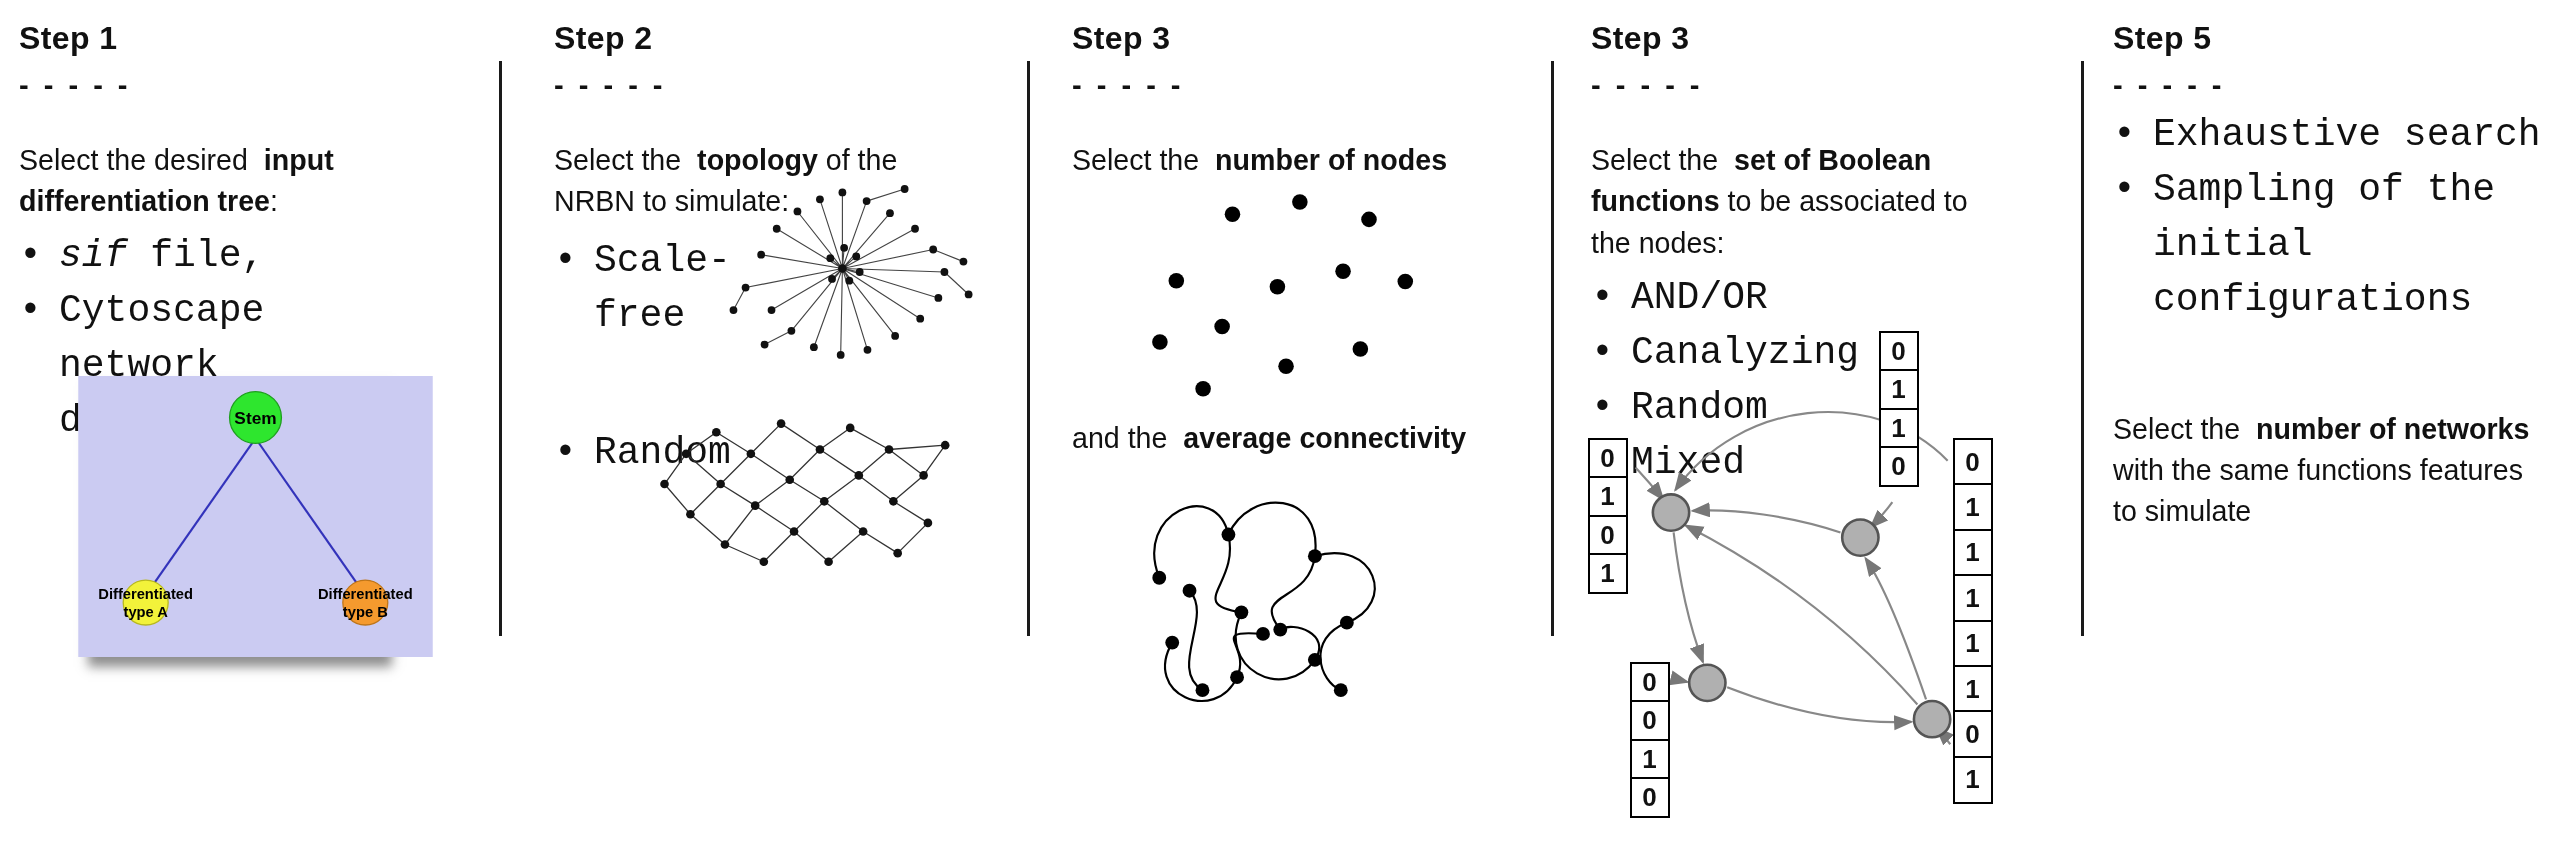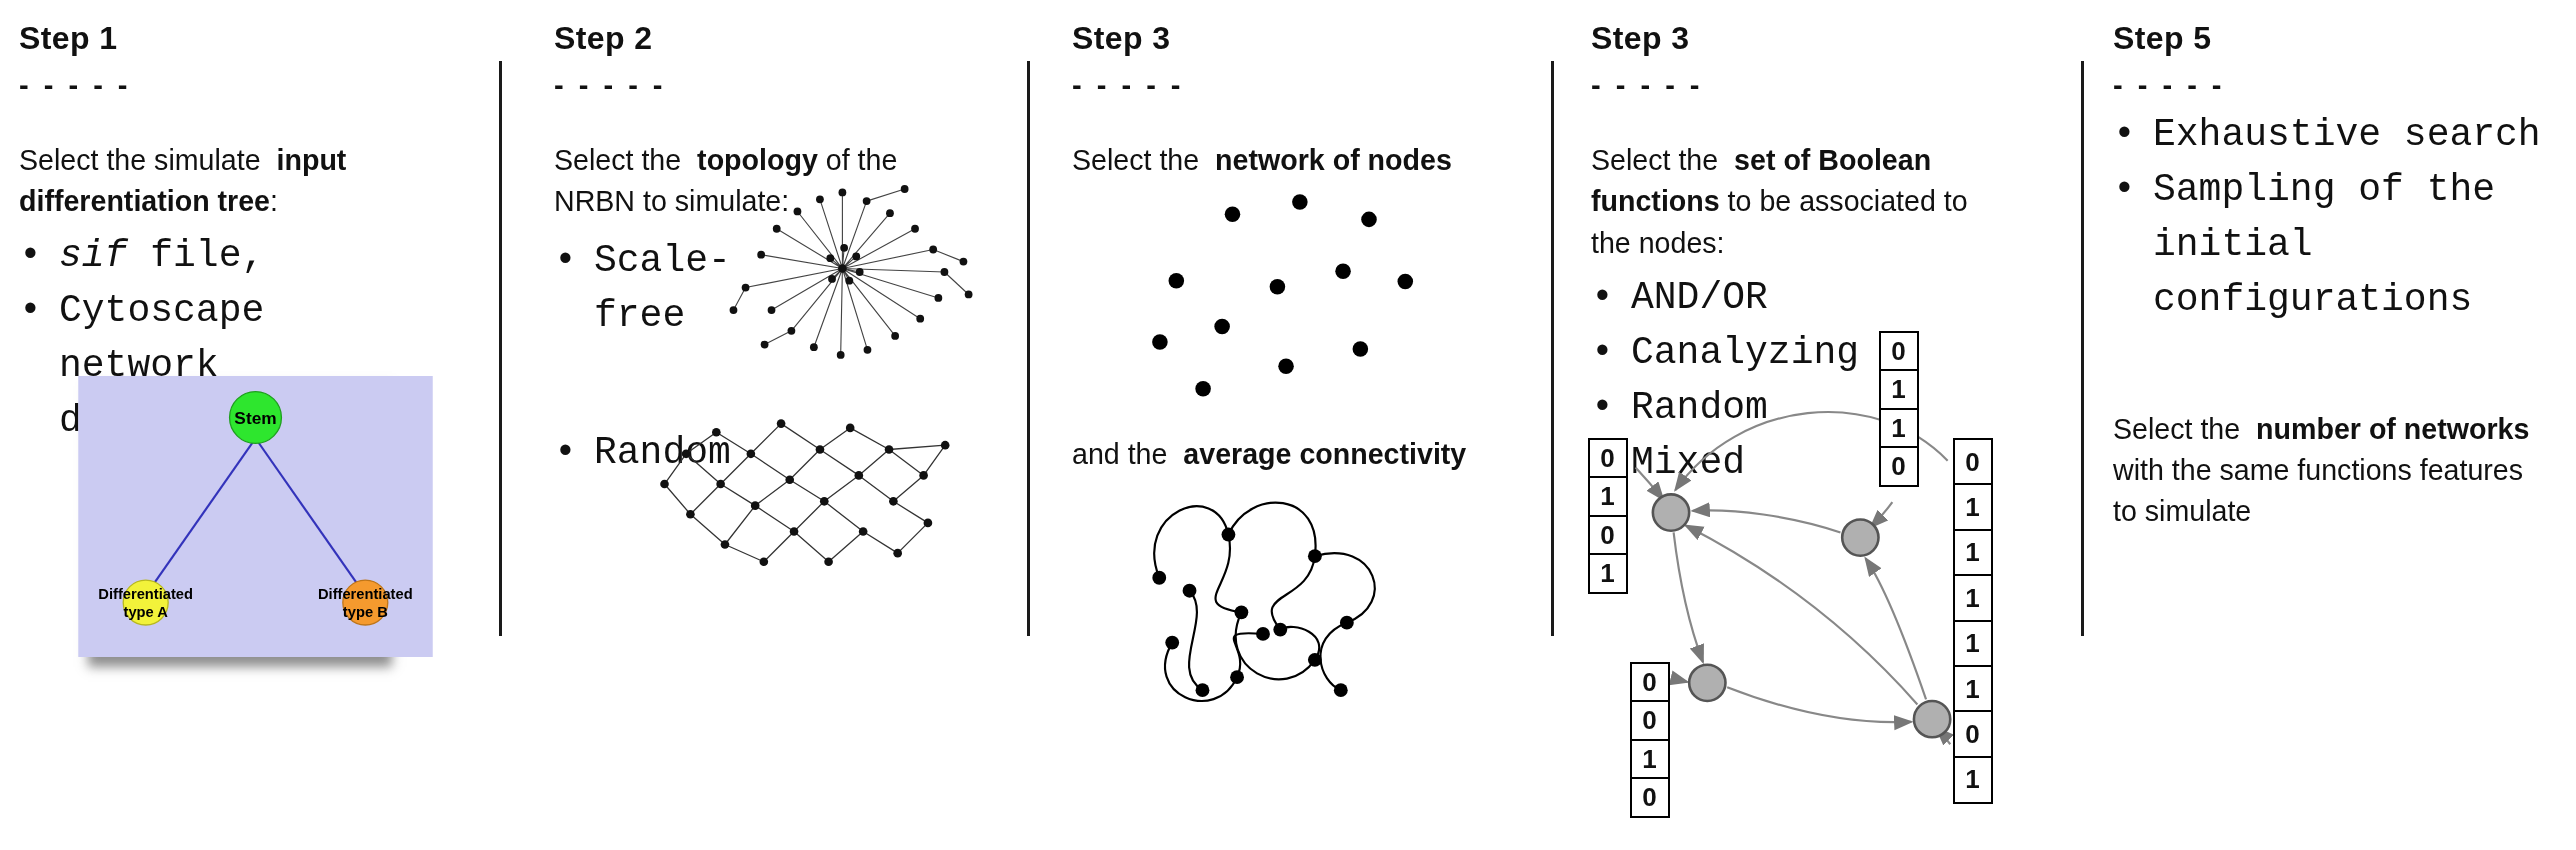--- a/index.html
+++ b/index.html
@@ -38,21 +38,21 @@
 <div class="canvas">
 
   <div class="divider" style="left:499px"></div>
   <div class="divider" style="left:1027px"></div>
   <div class="divider" style="left:1551px"></div>
   <div class="divider" style="left:2081px"></div>
 
   <section class="col" style="left:19px; width:381px; height:813px">
     <h2 class="step-title">Step 1</h2>
     <div class="dashes">- - - - -</div>
-    <p class="para"><span>Select the simulate </span><b>input differentiation tree</b><span>:</span></p>
+    <p class="para"><span>Select the desired </span><b>input differentiation tree</b><span>:</span></p>
     <ul class="bullets">
       <li class="bullet">
           <span class="btxt"><i>sif</i><span> file,</span></span>
         </li>
       <li class="bullet">
           <span class="btxt">Cytoscape network drawing tool</span>
         </li>
     </ul>
     <div class="tree-wrap">
       <svg width="355" height="281" viewBox="0 0 410 325">
@@ -152,40 +152,40 @@
           <circle cx="315" cy="85" r="5"></circle>
           <circle cx="320" cy="140" r="5"></circle>
           <circle cx="340" cy="50" r="5"></circle>
       </g>
     </svg>
   </section>
 
   <section class="col" style="left:1072px; width:485px; height:813px">
     <h2 class="step-title">Step 3</h2>
     <div class="dashes">- - - - -</div>
-    <p class="para"><span>Select the </span><b>network of nodes</b></p>
+    <p class="para"><span>Select the </span><b>number of nodes</b></p>
 
     <svg class="net-svg" style="left:74px; top:170px" width="268" height="216" viewBox="0 0 310 250">
       <g fill="#000">
         <circle cx="35" cy="105" r="9"></circle>
           <circle cx="100" cy="28" r="9"></circle>
           <circle cx="178" cy="14" r="9"></circle>
           <circle cx="258" cy="34" r="9"></circle>
           <circle cx="16" cy="176" r="9"></circle>
           <circle cx="88" cy="158" r="9"></circle>
           <circle cx="152" cy="112" r="9"></circle>
           <circle cx="228" cy="94" r="9"></circle>
           <circle cx="300" cy="106" r="9"></circle>
           <circle cx="66" cy="230" r="9"></circle>
           <circle cx="162" cy="204" r="9"></circle>
           <circle cx="248" cy="184" r="9"></circle>
       </g>
     </svg>
 
-    <p class="para abs" style="left:0; top:414px; margin:0; width:485px"><span>and the </span><b>average connectivity</b></p>
+    <p class="para abs" style="left:0; top:398px; margin:0; width:485px"><span>and the </span><b>average connectivity</b></p>
 
     <svg class="net-svg" style="left:48px; top:454px" width="286" height="268" viewBox="0 0 330 310">
       <g stroke="#000" stroke-width="2.5" fill="none">
         <path d="M45,120 C15,45 110,5 125,70 C138,128 75,150 140,160"></path>
         <path d="M125,70 C150,15 235,20 225,95 C218,150 150,135 185,180"></path>
         <path d="M225,95 C295,75 320,150 262,172 C215,190 230,240 255,250"></path>
         <path d="M60,195 C25,255 110,290 135,235 C152,198 100,180 165,185"></path>
         <path d="M140,160 C110,225 190,265 225,215 C245,185 200,170 185,180"></path>
         <path d="M80,135 C108,165 55,225 95,250"></path>
       </g>

